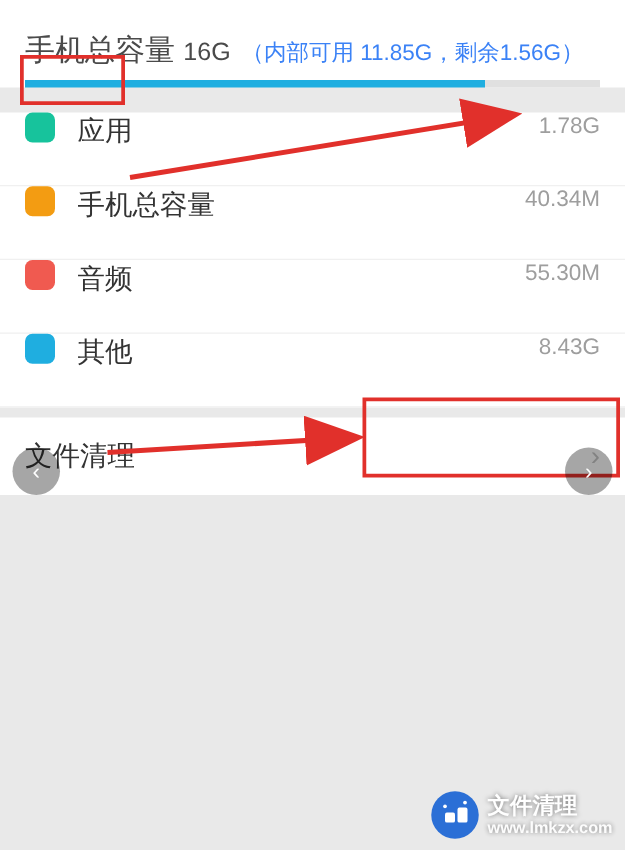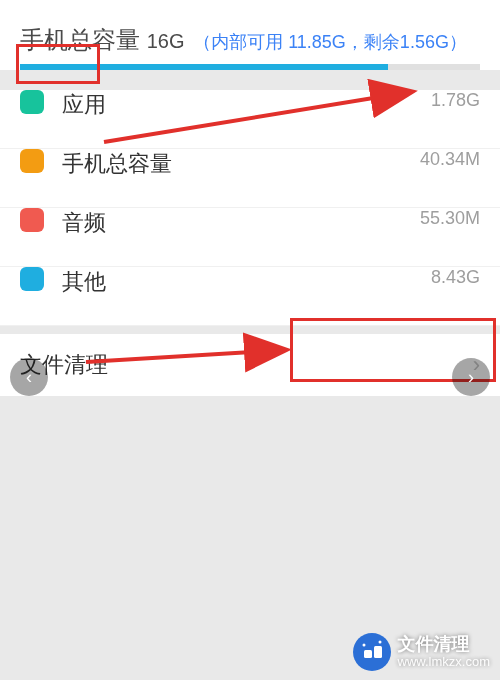--- a/index.html
+++ b/index.html
@@ -143,20 +143,21 @@
     flex-direction: column;
     line-height: 1.1;
   }
   .wm-top {
     font-size: 18px;
     font-weight: 600;
   }
   .wm-bot {
     font-size: 13px;
     opacity: 0.9;
+    font-weight: bold;
   }
 </style>
 </head>
 <body>
 
 <div class="panel header">
   <span class="header-title">
     <span>手机总容量 </span><span class="num">16G</span>
   </span>
   <span class="header-sub">（内部可用 11.85G，剩余1.56G）</span>

